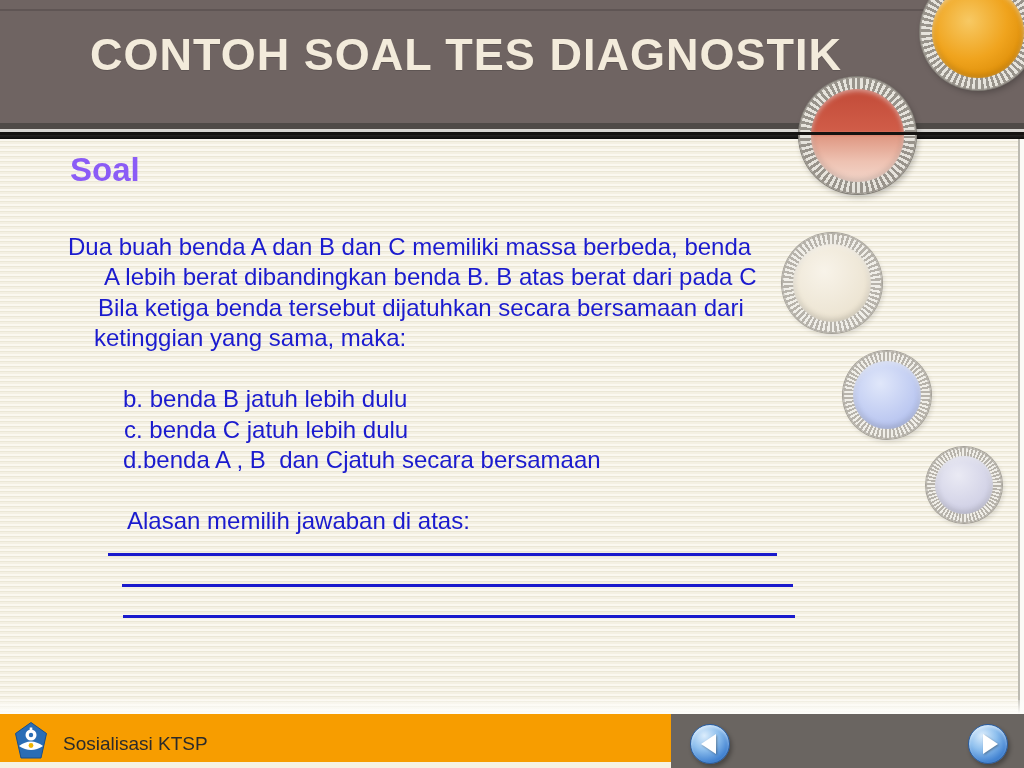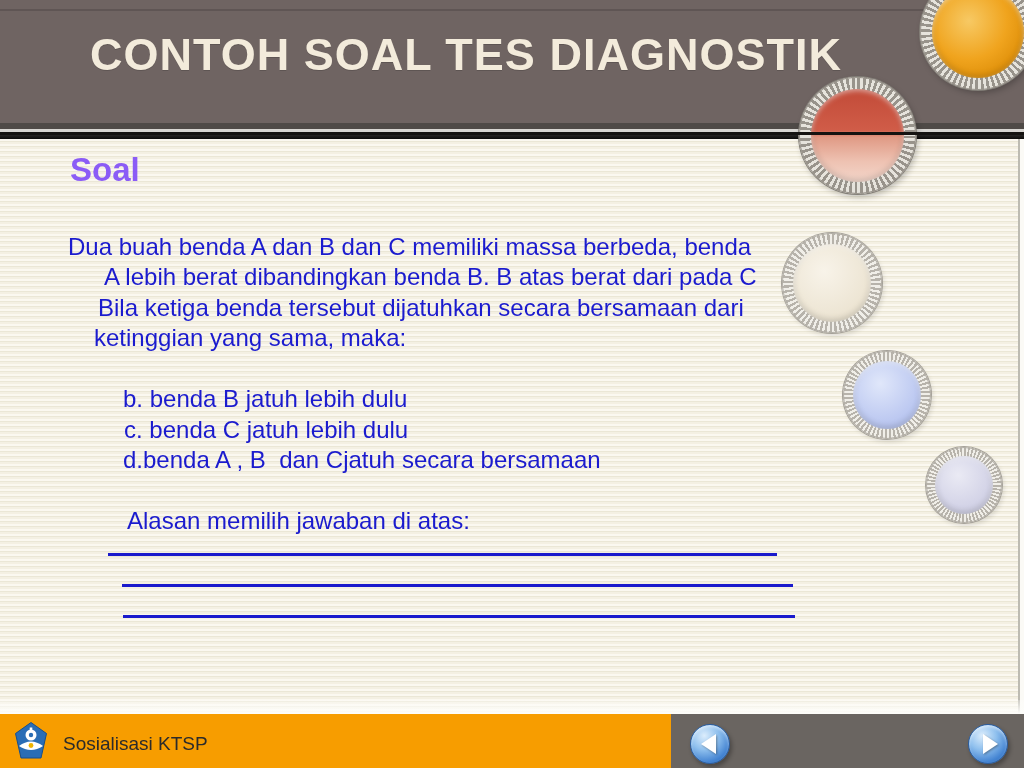--- a/index.html
+++ b/index.html
@@ -50,21 +50,21 @@
   .lid-blue::before{inset:10px;background:radial-gradient(circle at 40% 33%,#e0e7fa,#bdc9f1 62%,#a9b7e8);}
   .lid-lavender{left:926px;top:447px;width:76px;height:76px;}
   .lid-lavender::before{inset:9px;background:radial-gradient(circle at 40% 33%,#eaeaf4,#d3d3e7 62%,#c5c5da);}
   
   .heading{position:absolute;left:70px;top:150px;font-size:33px;line-height:40px;
     font-weight:bold;color:#8b5cf6;z-index:5;}
   .t-line{position:absolute;font-size:24px;line-height:30px;font-weight:normal;
     color:#1b1bce;white-space:pre;z-index:5;}
   .blank{position:absolute;height:3px;background:#1a1acc;z-index:5;}
   
-  .footer-orange{position:absolute;left:0;top:714px;width:671px;height:54px;background:#f79d00;z-index:3;}
+  .footer-orange{position:absolute;left:0;top:714px;width:671px;height:48px;background:#f79d00;z-index:3;}
   .footer-gray{position:absolute;left:671px;top:714px;width:353px;height:54px;background:#6a6561;z-index:3;}
   .footer-label{position:absolute;left:63px;top:19px;font-size:19px;color:#2b2b2b;}
   .logo{position:absolute;left:15px;top:8px;}
   .nav{position:absolute;top:10px;width:40px;height:40px;border-radius:50%;border:1px solid #2a5da0;
     background:radial-gradient(circle at 35% 28%,#dcedfc,#8fc0ee 38%,#4484d2 72%,#2c63ab);
     box-shadow:2px 3px 4px rgba(0,0,0,.3), inset 0 2px 3px rgba(255,255,255,.55);
     cursor:pointer;padding:0;display:flex;align-items:center;justify-content:center;}
   .nav-prev{left:19px;}
   .nav-next{left:297px;}
   .tri{width:0;height:0;border-top:10px solid transparent;border-bottom:10px solid transparent;

